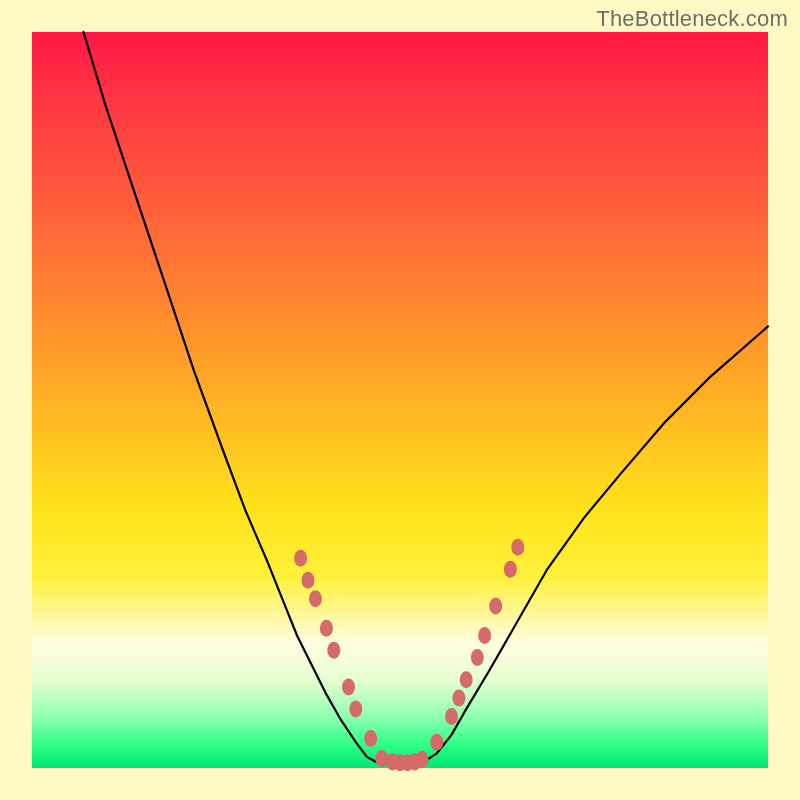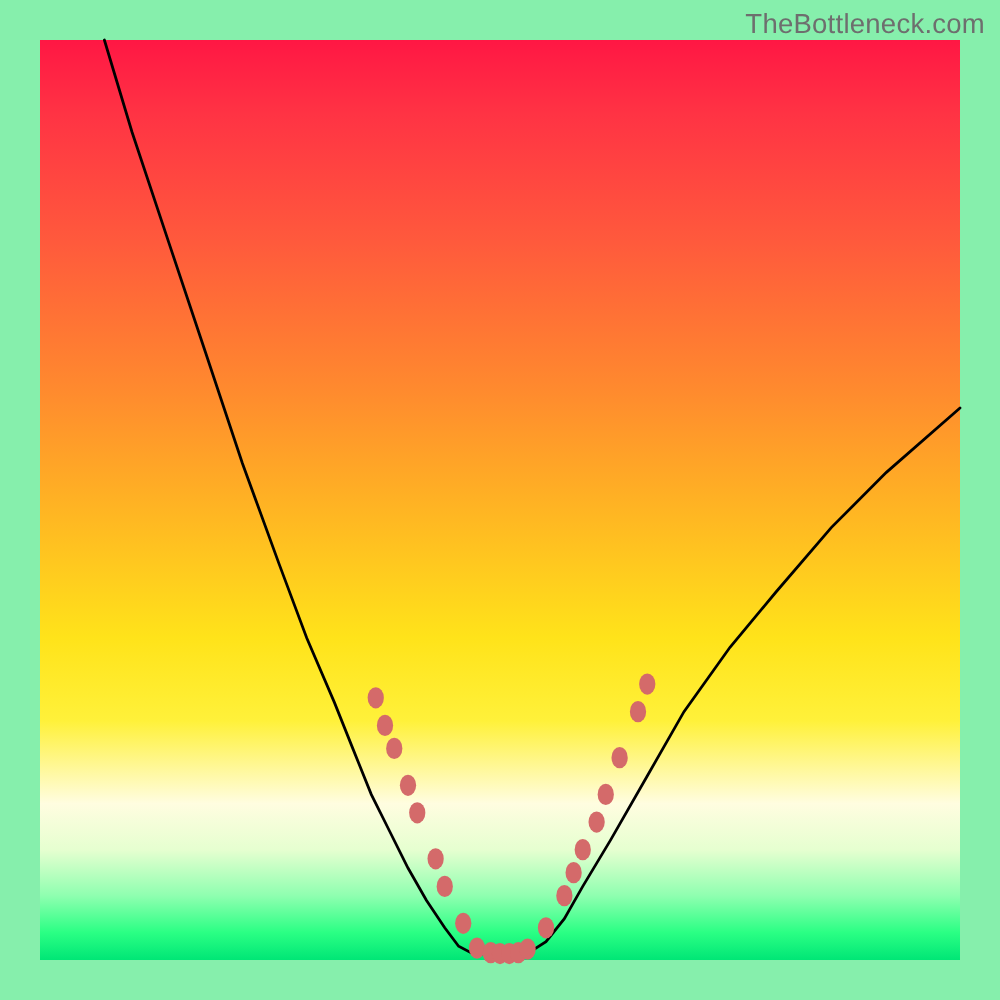--- a/index.html
+++ b/index.html
@@ -7,21 +7,21 @@
     padding: 0;
     width: 800px;
     height: 800px;
     overflow: hidden;
     font-family: Arial, Helvetica, sans-serif;
   }
   .frame {
     position: relative;
     width: 800px;
     height: 800px;
-    background: #86efac;
+    background: #fef9c3;
     box-sizing: border-box;
   }
   .plot-area {
     position: absolute;
     left: 32px;
     top: 32px;
     width: 736px;
     height: 736px;
     
     background: linear-gradient(to bottom,

